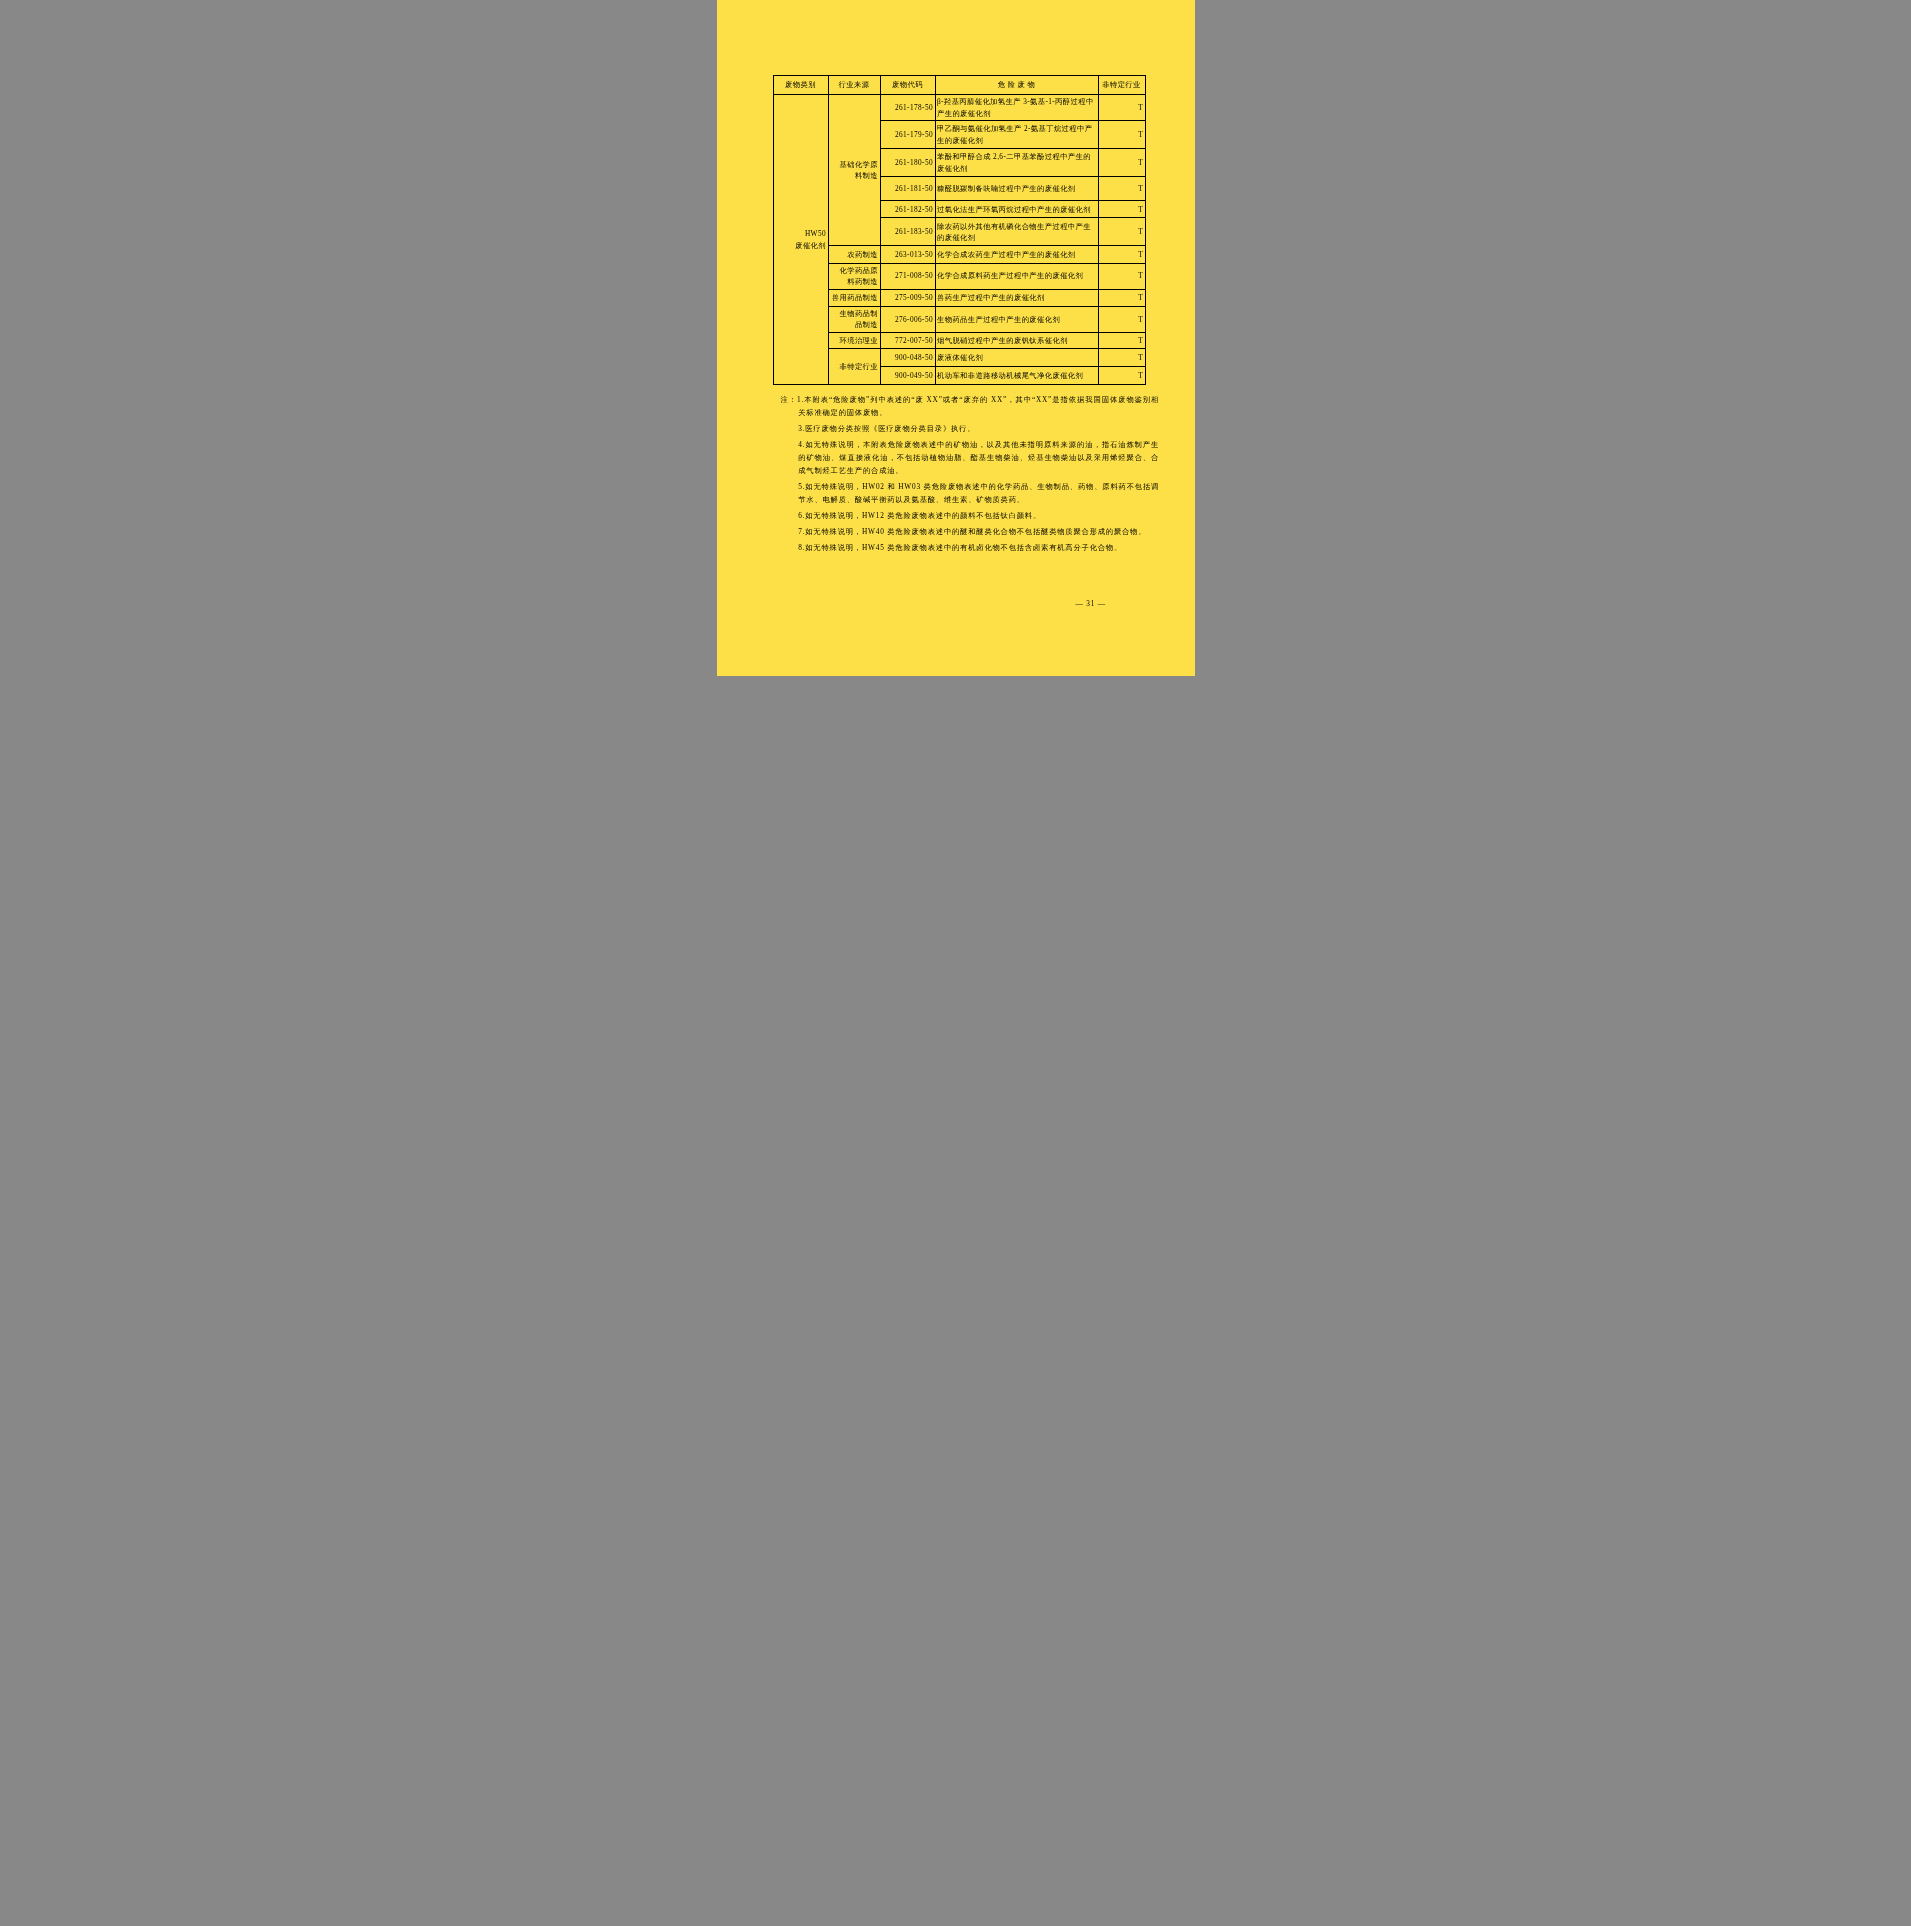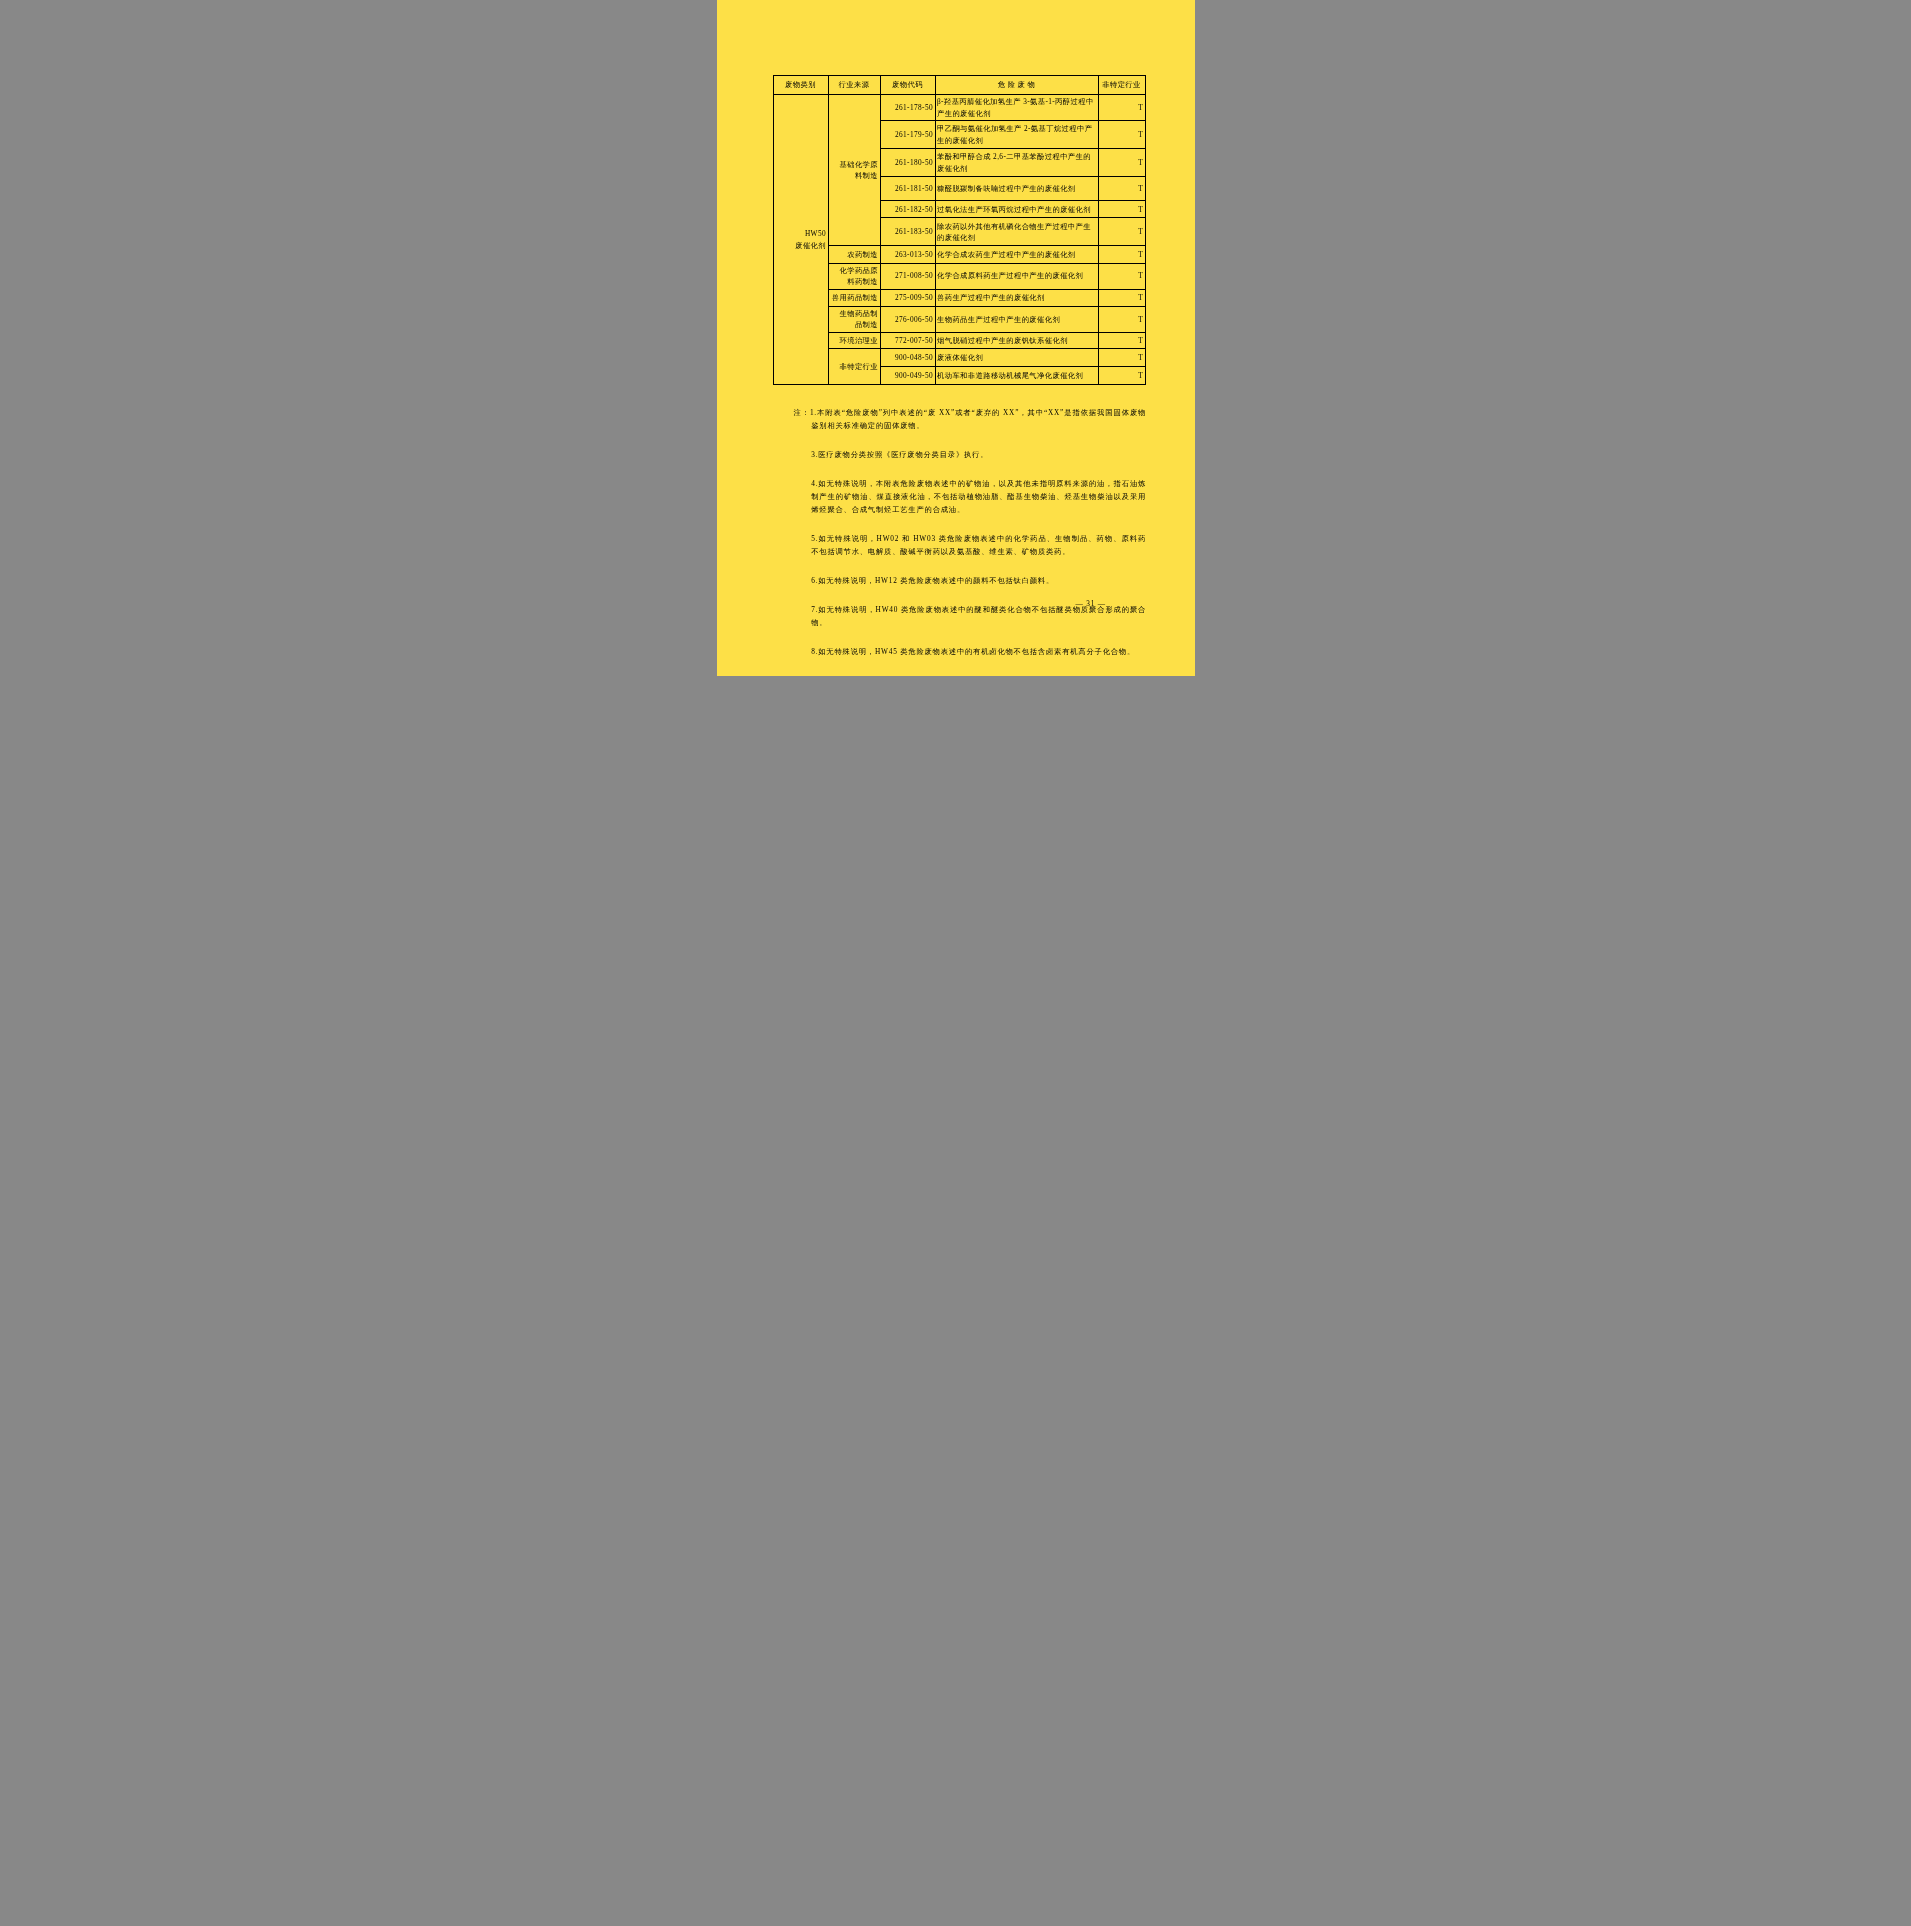--- a/index.html
+++ b/index.html
@@ -42,21 +42,21 @@
     position:absolute;
     left:61px;top:390px;
     width:367px;
     padding-left:17.7px;
     box-sizing:content-box;
     font-size:7.3px;
     line-height:13px;
     letter-spacing:0.8px;
   }
   .notes p{
-    margin:16px;
+    margin:3px;
     text-align:justify;
     text-justify:inter-character;
   }
   .notes p.first{ text-indent:-17.7px; }
   .page-number{
     position:absolute;
     left:359px;top:599px;
     font-size:7.3px;
     letter-spacing:0.8px;
   }

